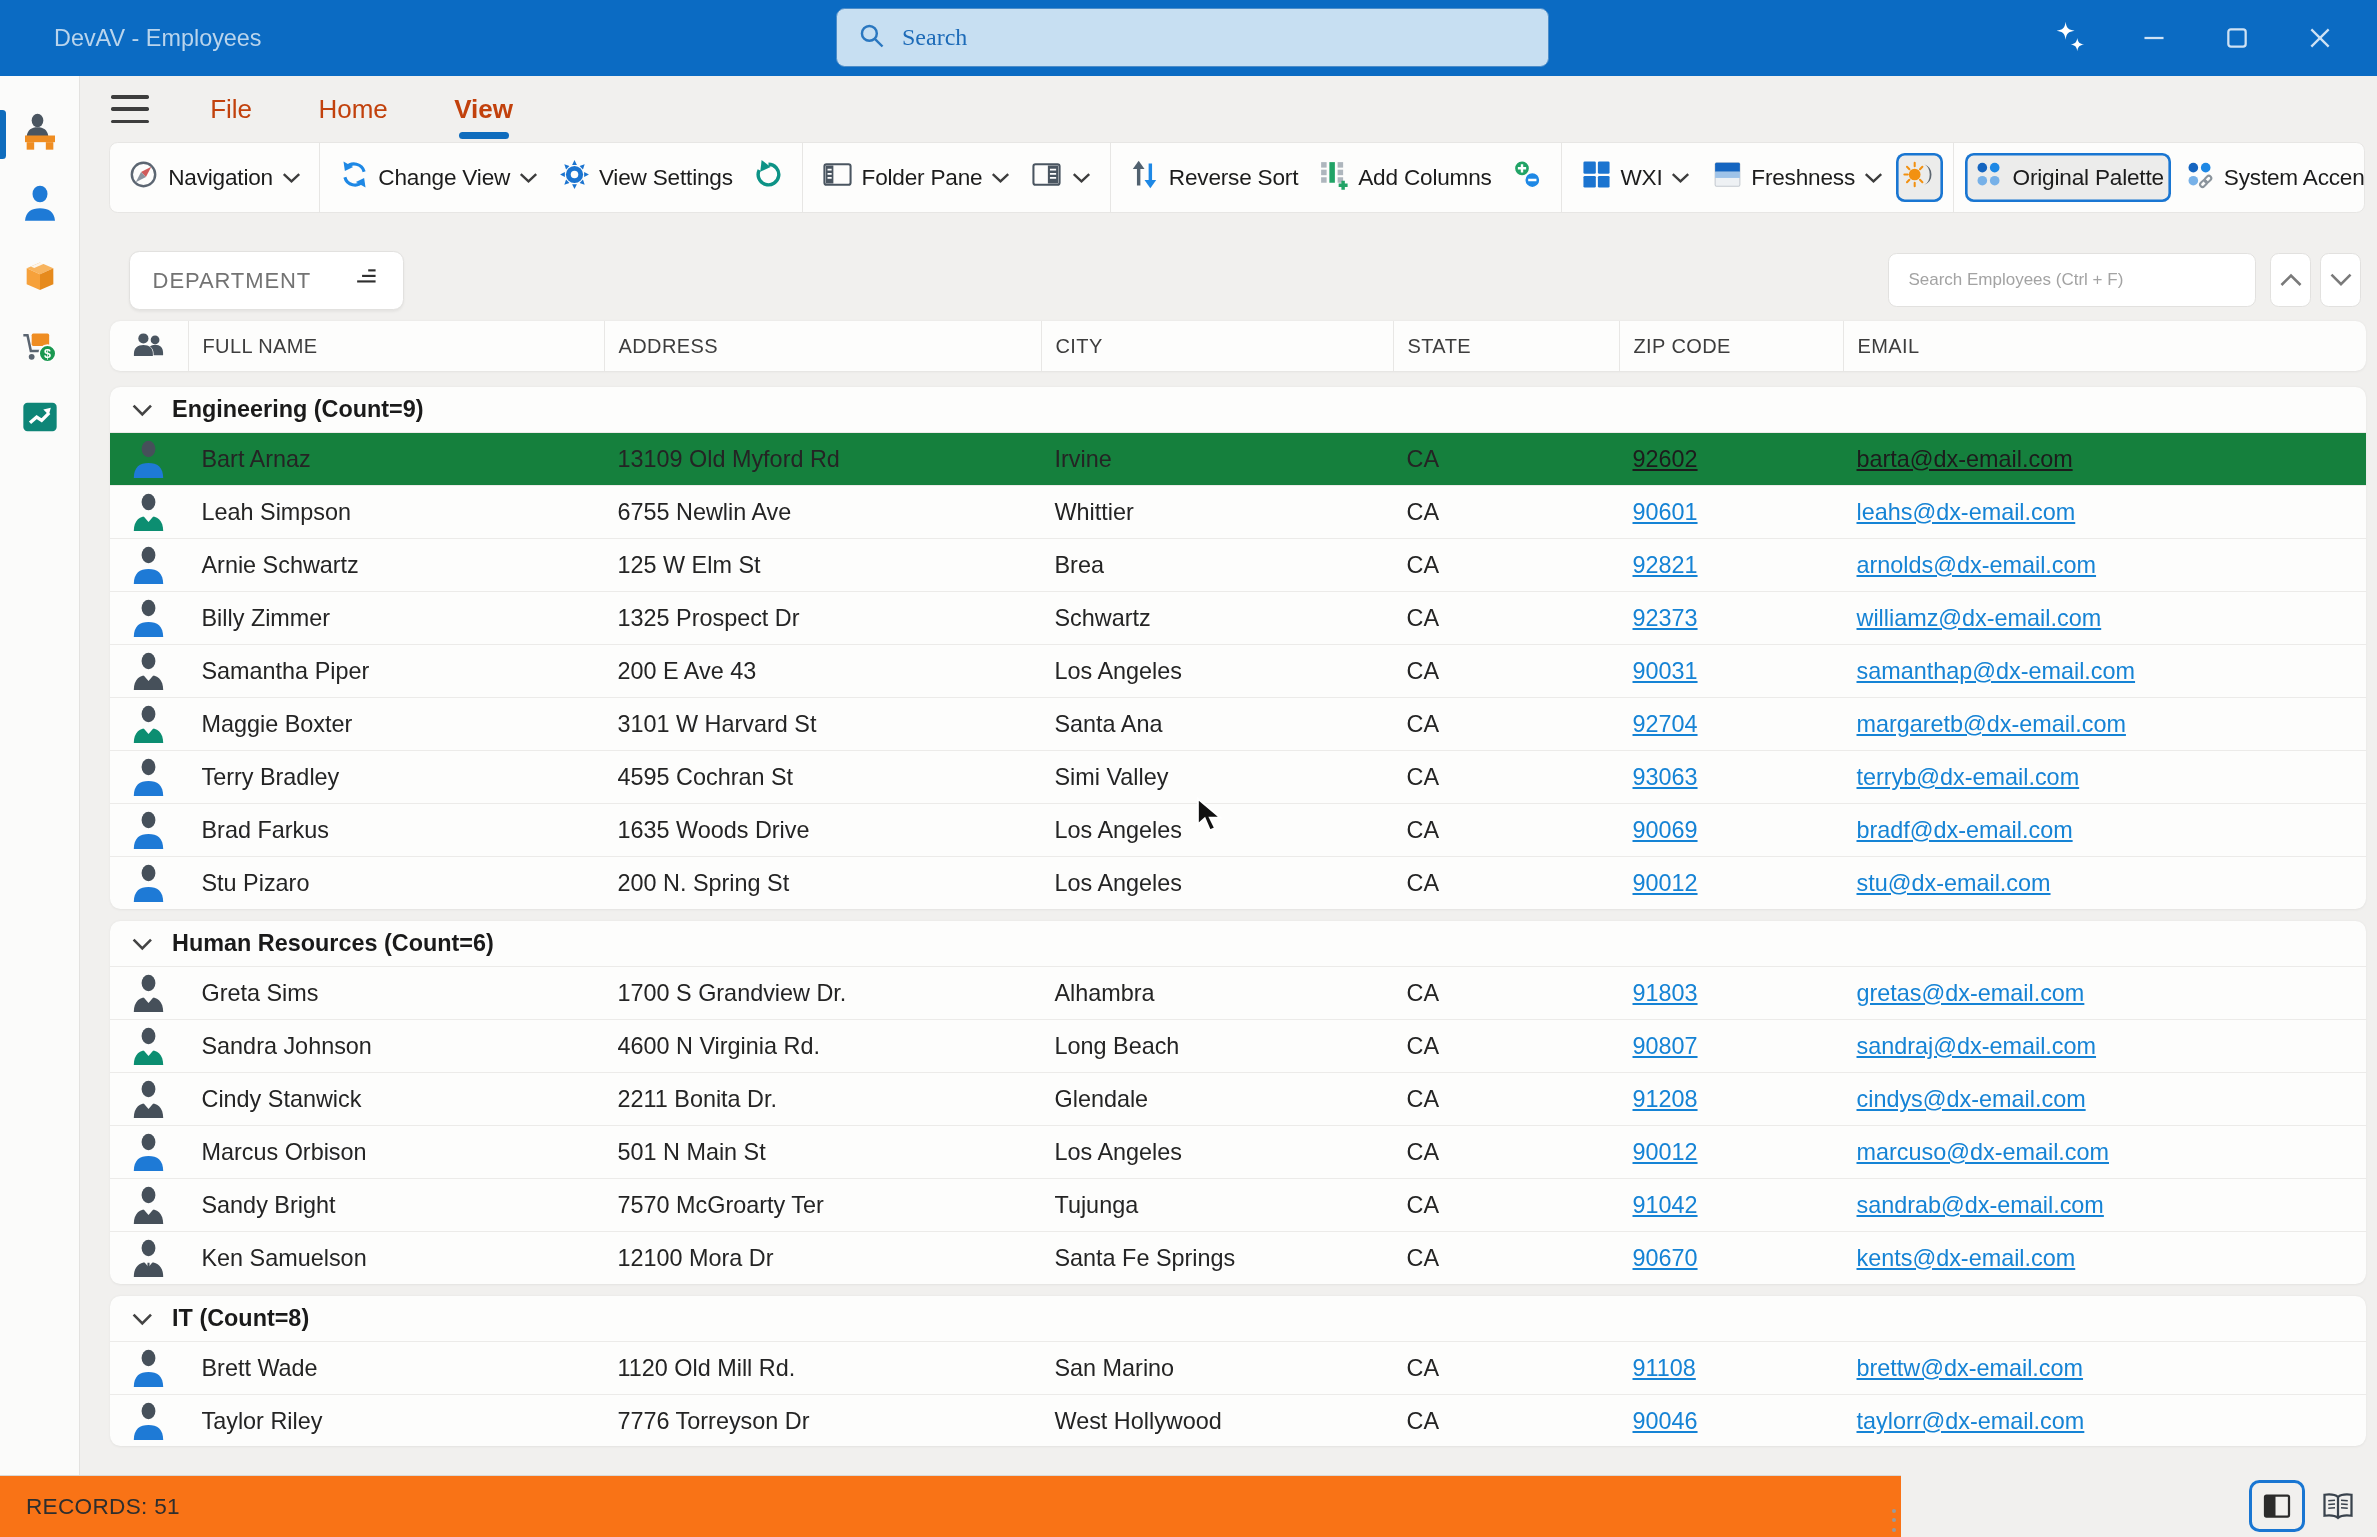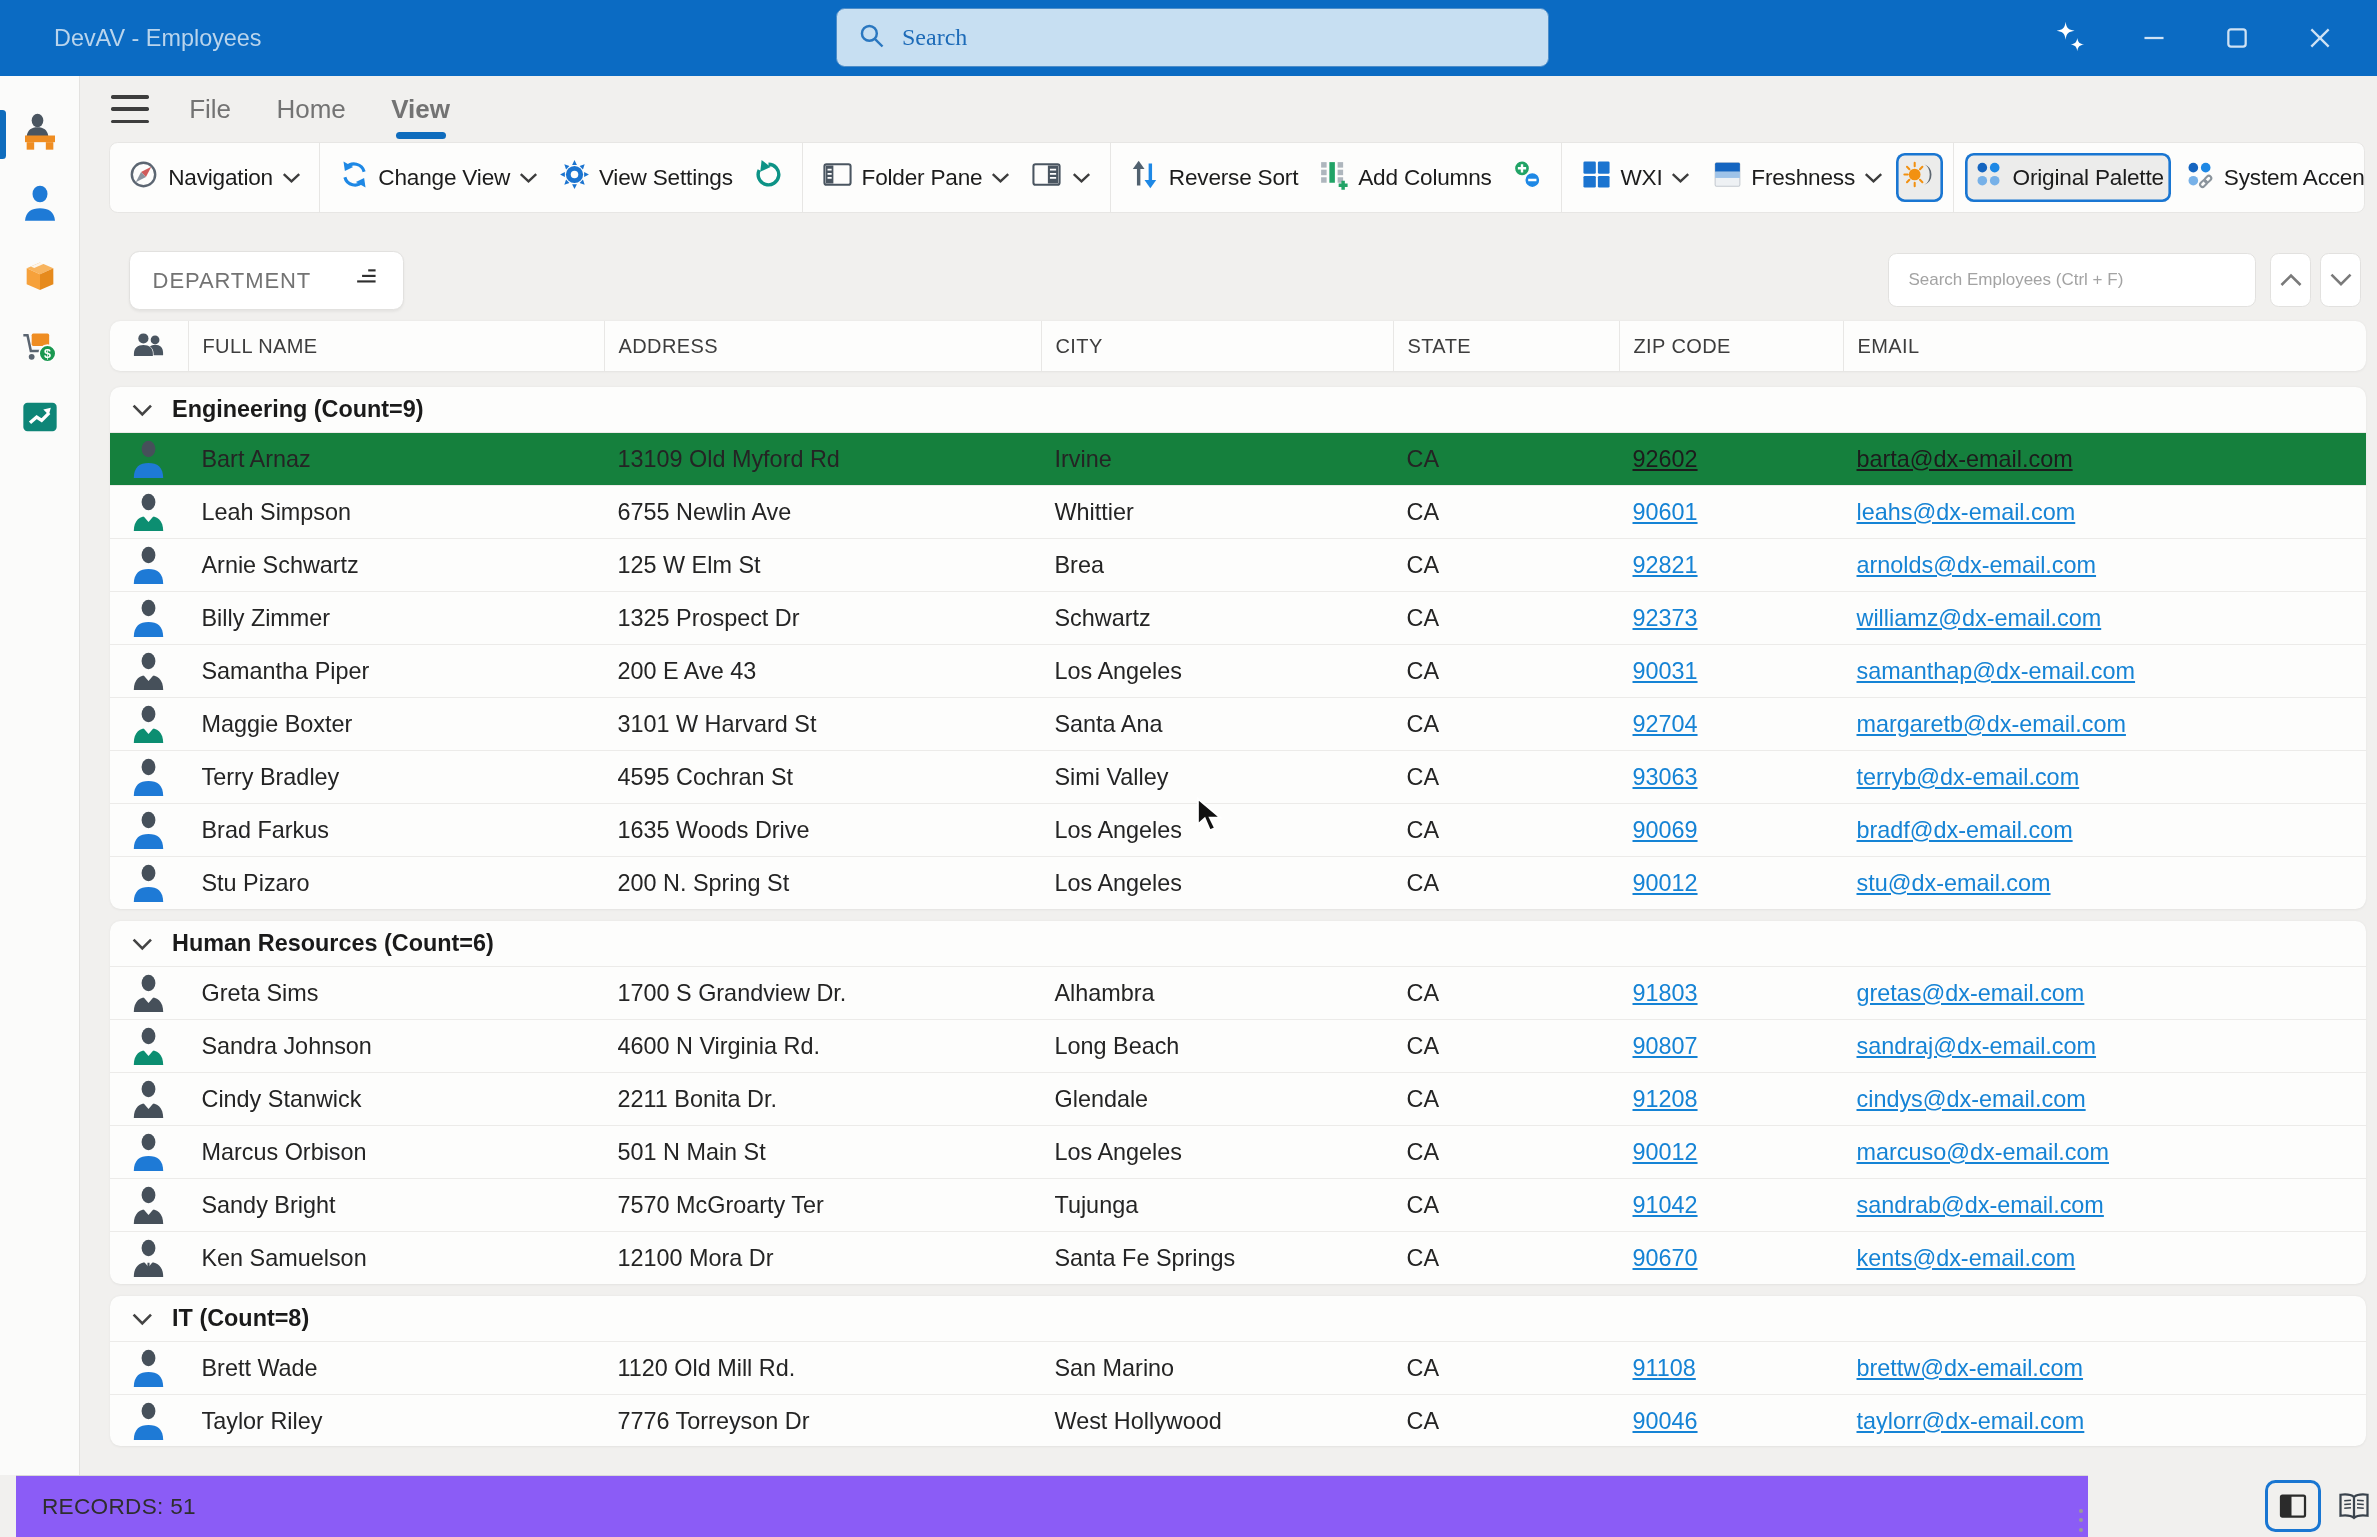--- a/index.html
+++ b/index.html
@@ -15,21 +15,21 @@
   
   .sidebar{position:absolute;left:0;top:76px;width:80px;height:1399px;background:#fbfbfa;border-right:0.9px solid #e3e2e0;box-sizing:border-box}
   .side-item{position:relative;height:71px;display:flex;align-items:center;justify-content:center}
   .side-item:first-child{margin-top:22.6px}
   .side-item.selected::before{content:"";position:absolute;left:0;top:11.3px;width:6px;height:49px;background:#0f6cbd;border-radius:0 3.5px 3.5px 0}
   .side-item svg{width:40px;height:40px}
   
   .tabrow{position:absolute;left:80px;top:76px;width:2298px;height:66px;display:flex;align-items:center}
   .hamburger{margin-left:31px;width:38px;height:28px;display:flex;flex-direction:column;justify-content:space-between;cursor:pointer}
   .hamburger span{display:block;height:3.5px;background:#3d3d3d;border-radius:1.7px}
-  .tab{margin-left:35px;font-size:26px;color:#737373;position:relative;height:100%;display:flex;align-items:center;padding:0 5.2px}
+  .tab{margin-left:56px;font-size:26px;color:#c2410c;position:relative;height:100%;display:flex;align-items:center;padding:0 5.2px}
   .tab.active{font-weight:bold}
   .tab.active::after{content:"";position:absolute;left:50%;transform:translateX(-50%);bottom:3.5px;width:50px;height:7px;border-radius:3.5px;background:#0f6cbd}
   
   .toolbar{position:absolute;left:109px;top:142px;width:2256px;height:71px;background:#fdfdfc;border:0.9px solid #e7e6e4;border-radius:8.7px;box-sizing:border-box;display:flex;align-items:center;overflow:hidden}
   .tb-group{height:100%;display:flex;align-items:center;padding:0 10.4px;border-right:0.9px solid #e7e6e4;gap:5.2px;flex-shrink:0}
   .tb-group:last-child{border-right:none;flex:1}
   .tb-btn{display:flex;align-items:center;gap:7.8px;font-size:22.6px;letter-spacing:-0.2px;color:#1c1c1c;padding:5.2px 7px;border-radius:8.7px;white-space:nowrap;cursor:pointer}
   .tb-btn.selected{background:#ececeb;box-shadow:inset 0 0 0 2.6px #1976d2}
   .tb-btn svg.ic{width:33px;height:33px;flex-shrink:0}
   .chev{display:inline-flex}
@@ -50,21 +50,21 @@
   .hcell.first svg{width:35px;height:35px}
   .g-header{height:45px;display:flex;align-items:center;gap:19px;padding-left:21px;font-size:23.4px;font-weight:bold;color:#1a1a1a;cursor:pointer}
   .t-row{height:53px;box-sizing:border-box;border-top:0.9px solid #ecebe9;cursor:pointer}
   .t-row.selected{background:#15803d}
   .t-cell{padding-left:14px;font-size:23.4px;color:#242424;white-space:nowrap;overflow:hidden}
   .t-cell.av{display:flex;justify-content:center;padding-left:0}
   .t-cell.av svg{width:35px;height:38px}
   .lnk{color:#1583d5;text-decoration:underline}
   .t-row.selected .lnk{color:#1c1c1c}
   
-  .statusbar{position:absolute;left:16px;top:1475px;width:2072px;height:62px;background:#8b5cf6;border-top:0.9px solid #d9d8d6;box-sizing:border-box}
+  .statusbar{position:absolute;left:0;top:1475px;width:1901px;height:62px;background:#f97316;border-top:0.9px solid #d9d8d6;box-sizing:border-box}
   .records{position:absolute;left:26px;top:0;line-height:62px;font-size:22.6px;color:#2e2e2e;letter-spacing:0.3px}
   .view-btn{position:absolute;top:4.3px;width:56px;height:52px;border-radius:10.4px;display:flex;align-items:center;justify-content:center;cursor:pointer}
   .view-btn svg{width:36px;height:36px}
   .view-btn.selected{box-shadow:inset 0 0 0 3px #1976d2}
   .grip{position:absolute;right:5.2px;bottom:5.2px;display:flex;flex-direction:column;gap:5.2px;align-items:flex-end}
   .grip i{width:4.3px;height:4.3px;border-radius:50%;background:#9a9a9a;display:block}
   .cursor{position:absolute;left:1196px;top:797px;pointer-events:none}
 </style>
 </head>
 <body>

